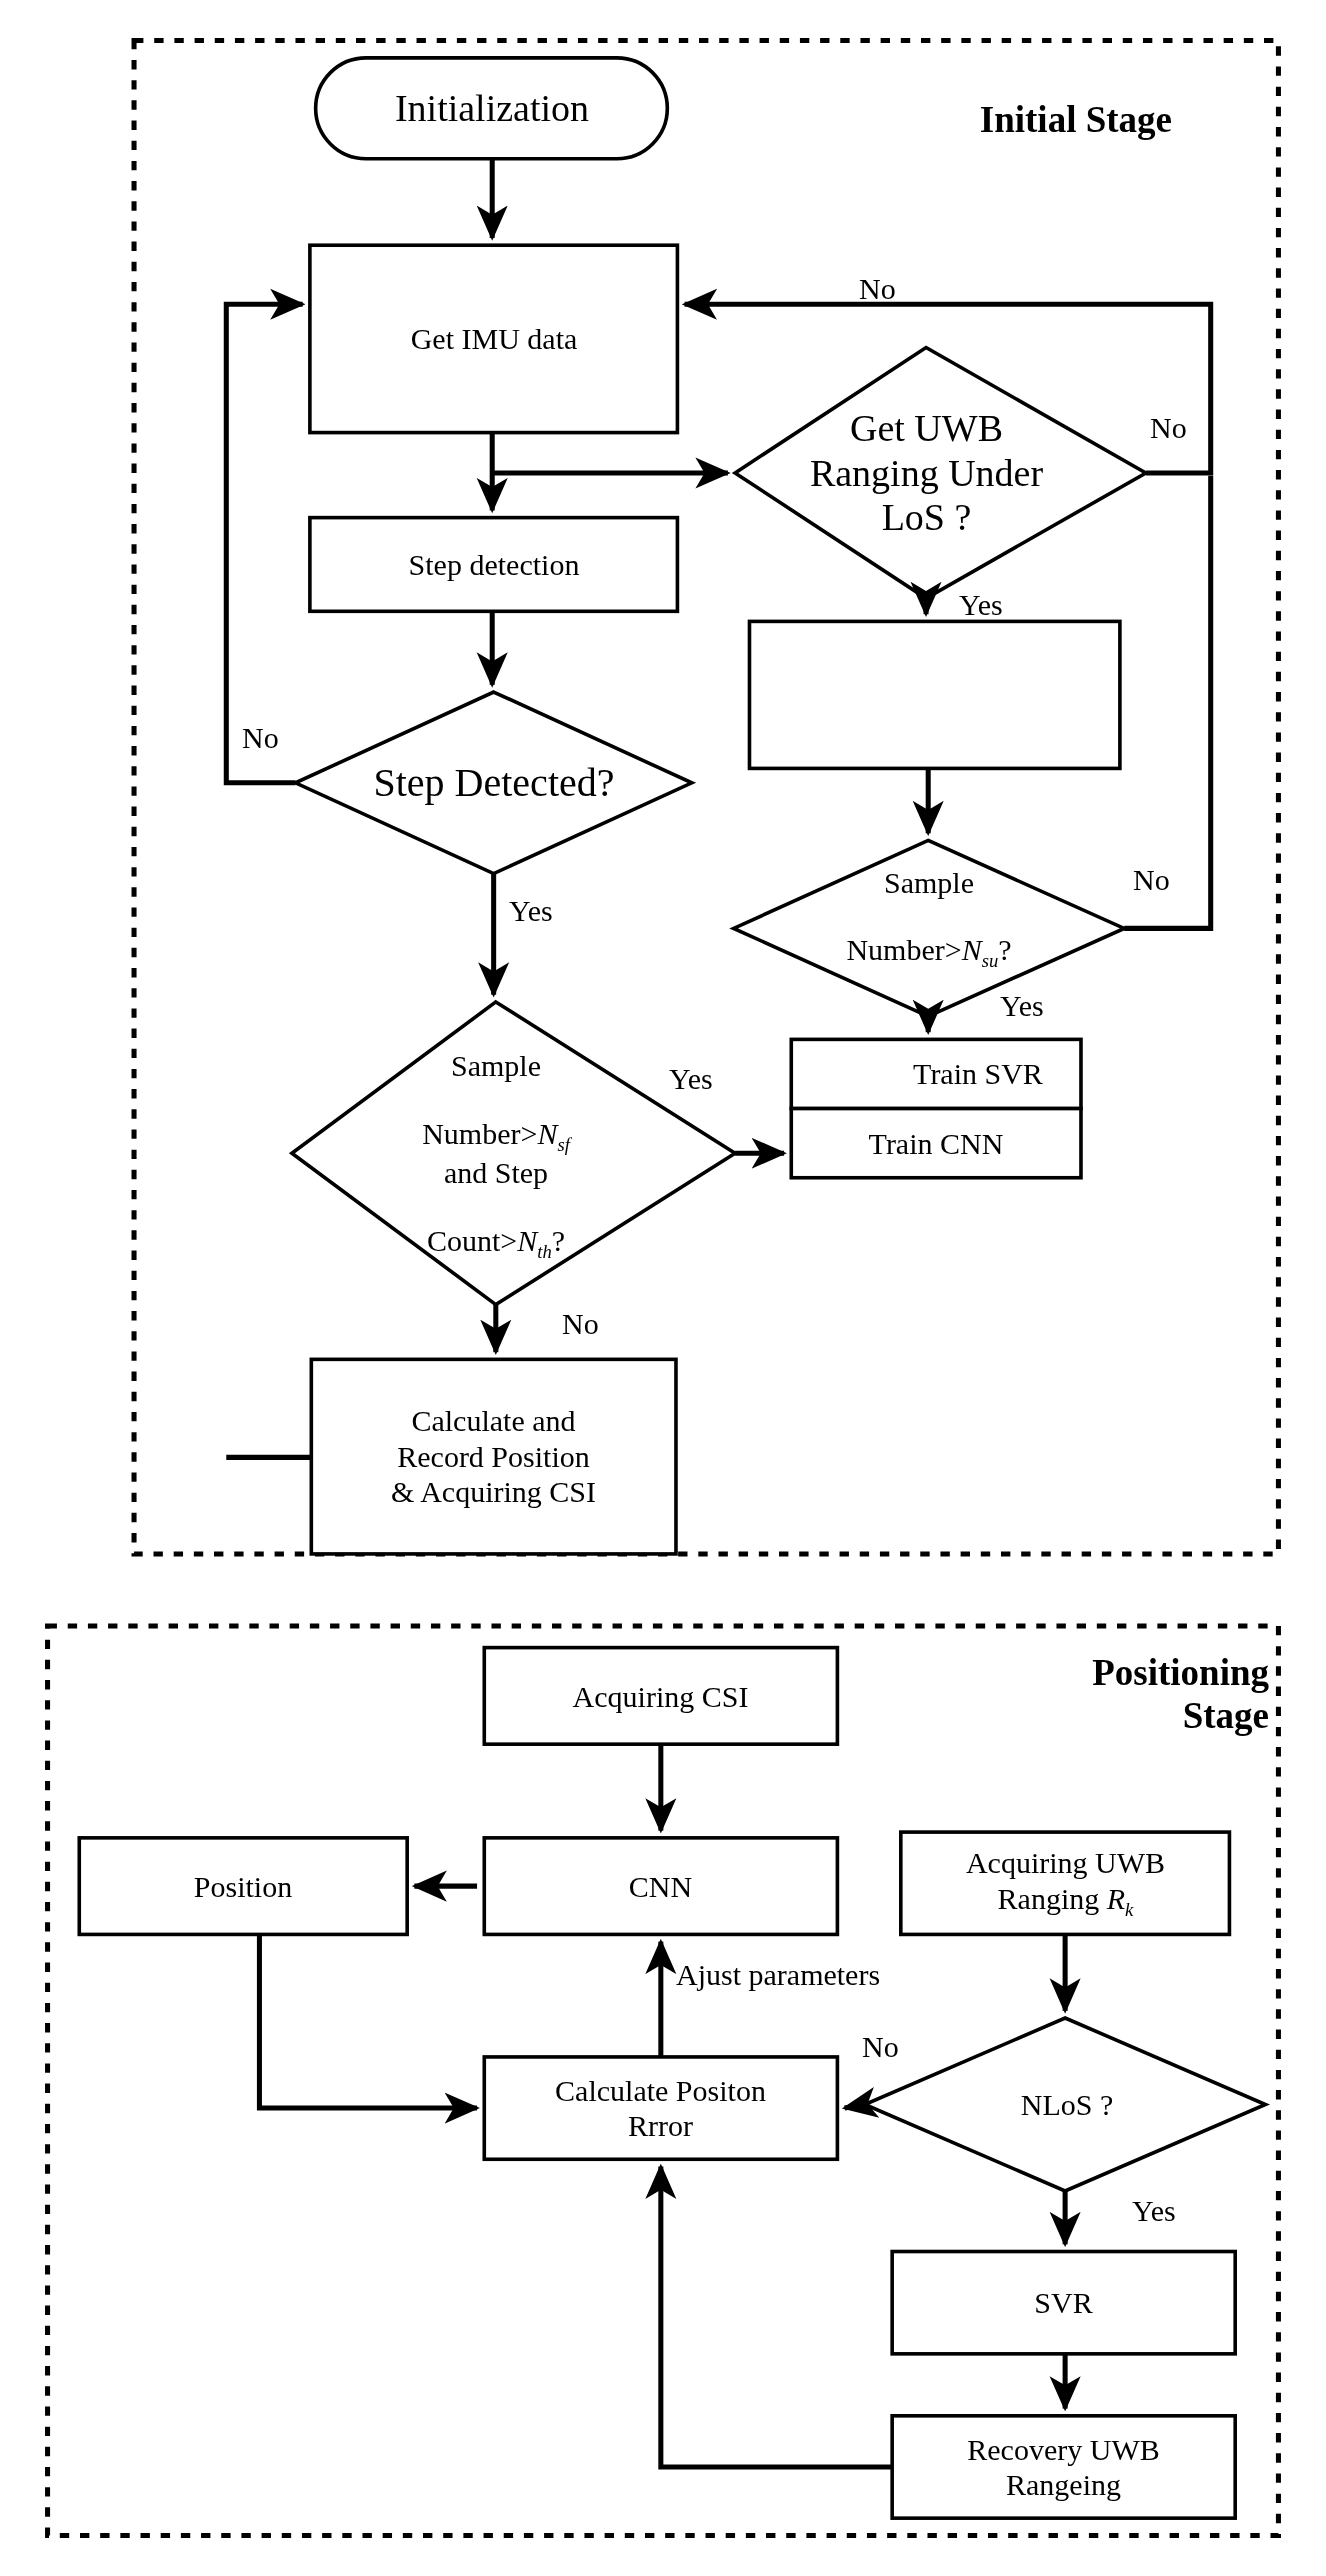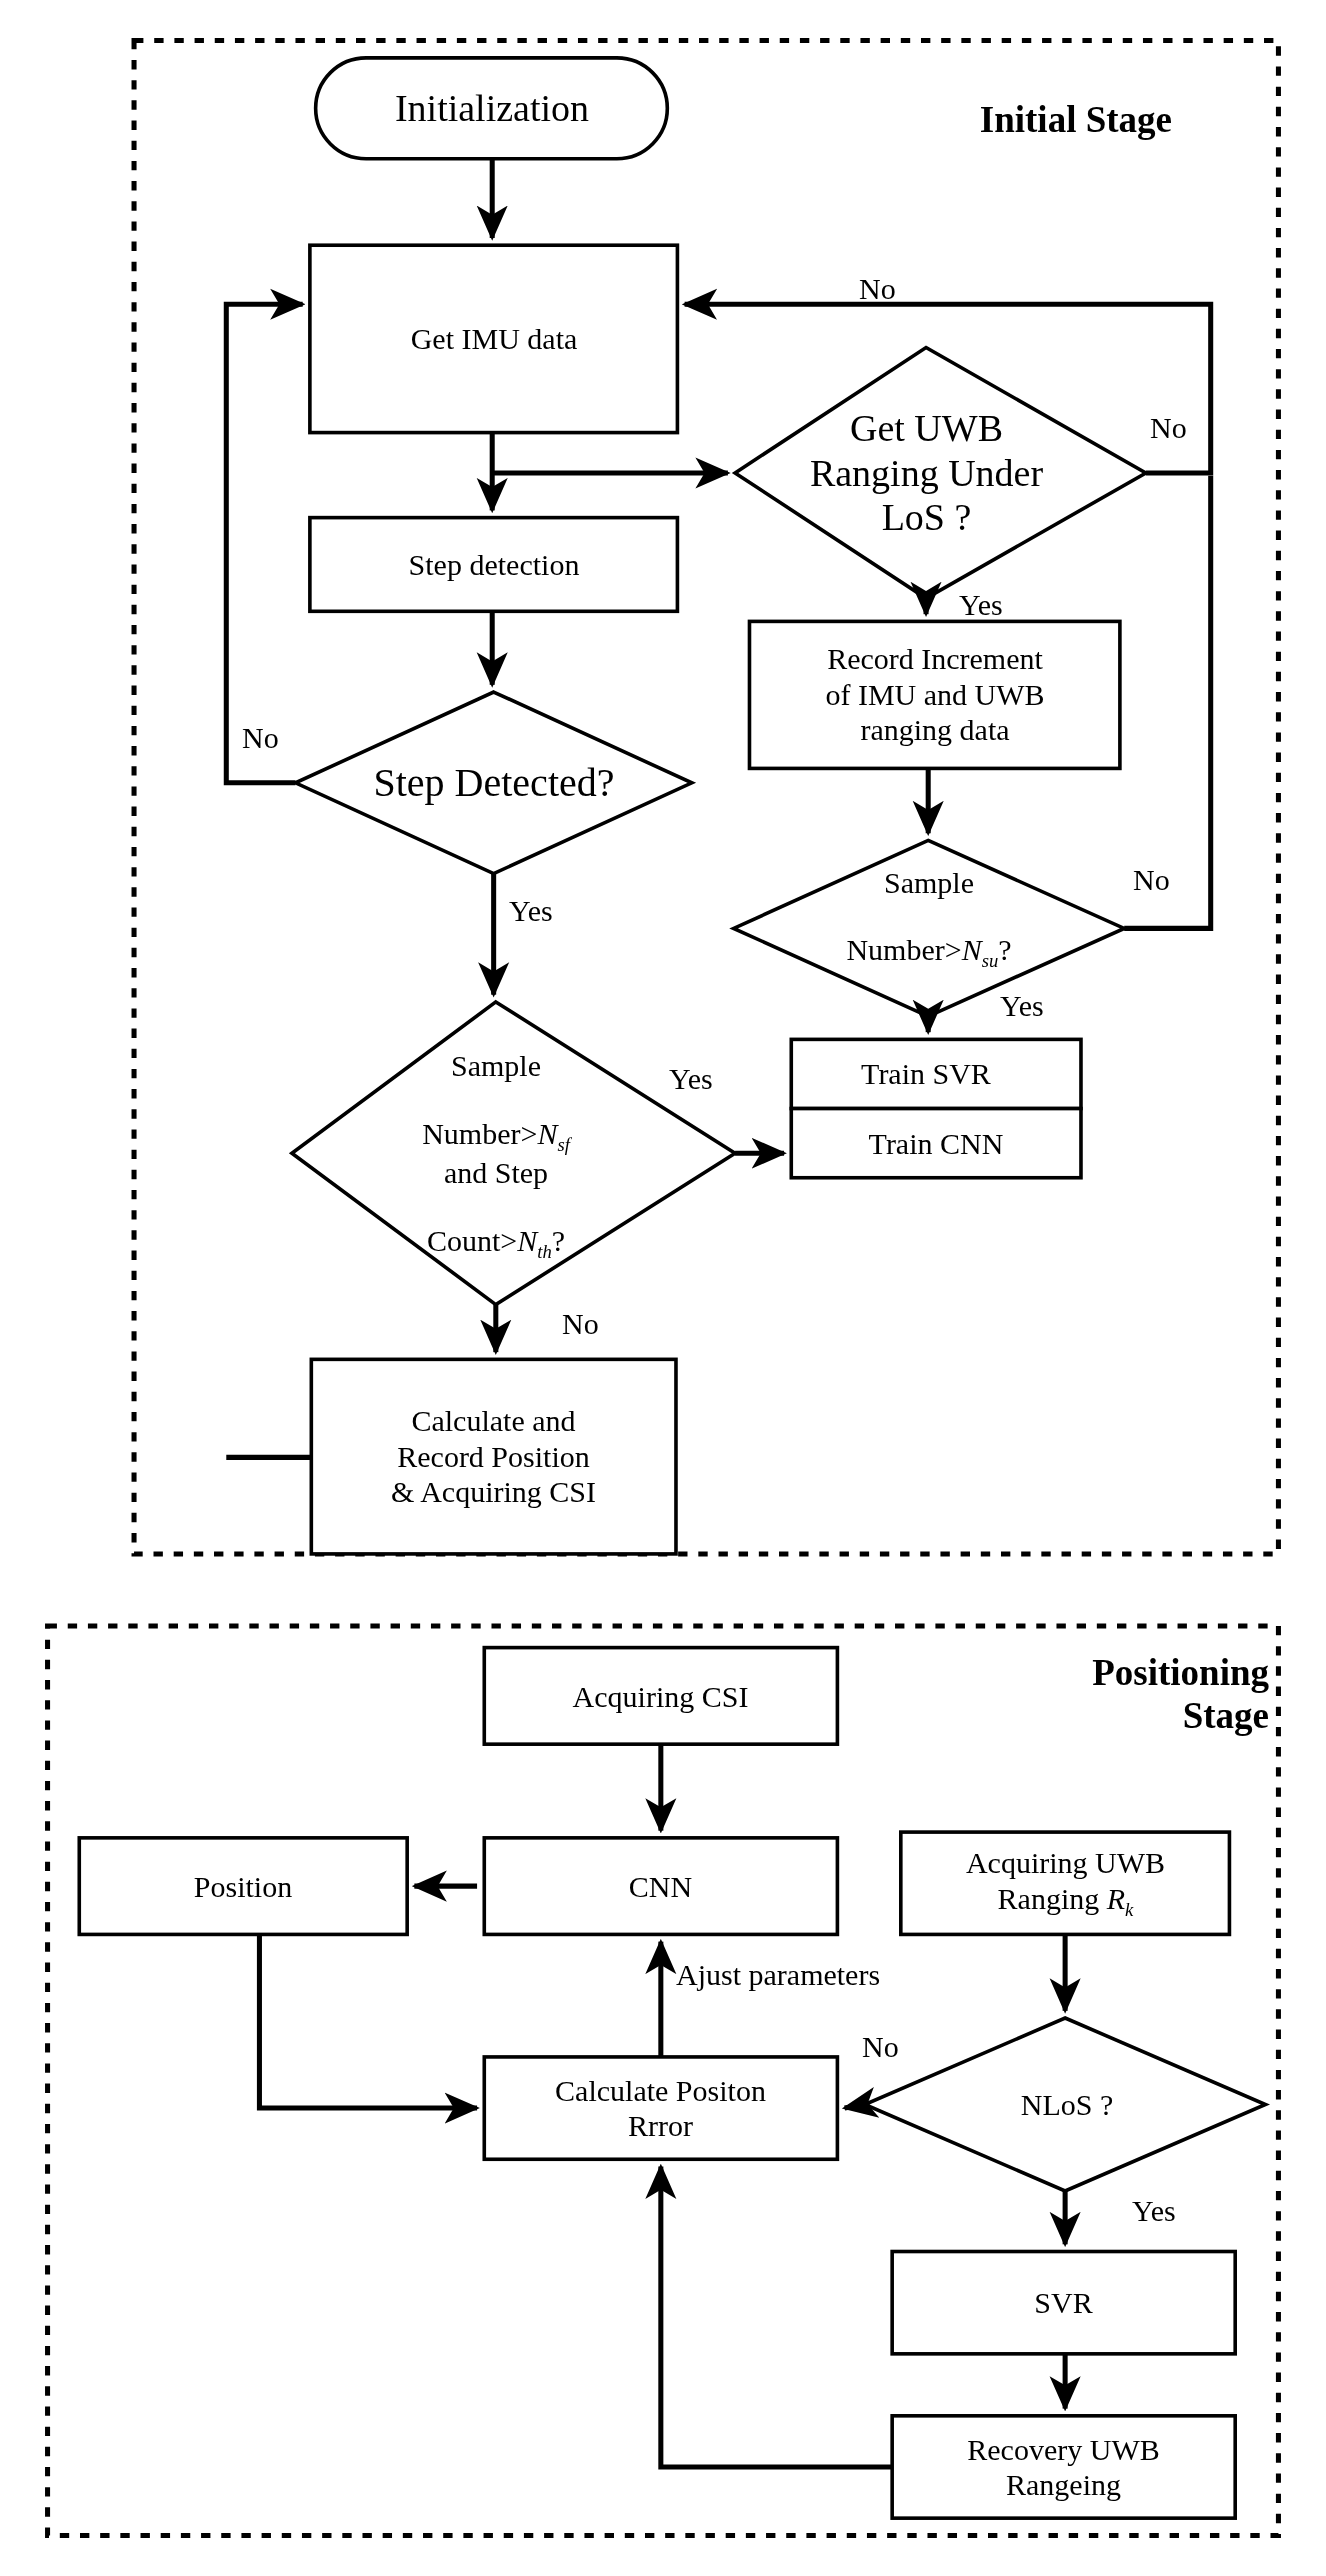--- a/index.html
+++ b/index.html
@@ -168,43 +168,40 @@
   <div class="node-text" style="left:310px; top:245px; width:368px; height:187px; font-size:30px;">Get IMU data</div>
 
   <div class="node-text" style="left:310px; top:518px; width:368px; height:94px; font-size:30px;">Step detection</div>
 
   <div class="node-text" style="left:328px; top:750px; width:332px; height:66px; font-size:40px;">Step Detected?</div>
 
   <div class="node-text" style="left:757px; top:395px; width:339px; height:156px; font-size:38px;">Get UWB
 Ranging Under
 LoS ?</div>
 
-  <div class="node-text" style="left:750px; top:621px; width:370px; height:147px; font-size:30px;">Record Increment
-of IMU and UWB
-ranging data</div>
 
   <div class="node-text" style="left:763px; top:865px; width:332px; height:108px; font-size:30px; flex-direction:column; line-height:1.12;">
     <span>Sample</span>
     <span>
       <span>Number&gt;</span><i class="itl">N</i><sub class="sub" style="font-size:0.62em;">su</sub><span>?</span>
     </span>
   </div>
 
   <div class="node-text" style="left:323px; top:1054px; width:346px; height:203px; font-size:30px; flex-direction:column; line-height:1.14;">
     <span>Sample</span>
     <span>
       <span>Number&gt;</span><i class="itl">N</i><sub class="sub" style="font-size:0.62em;">sf</sub>
     </span>
     <span>and Step</span>
     <span>
       <span>Count&gt;</span><i class="itl">N</i><sub class="sub" style="font-size:0.62em;">th</sub><span>?</span>
     </span>
   </div>
 
-  <div class="node-text" style="left:781px; top:1039px; width:290px; height:69px; font-size:30px;">Train SVR</div>
+  <div class="node-text" style="left:833px; top:1039px; width:290px; height:69px; font-size:30px;">Train SVR</div>
 
   <div class="node-text" style="left:791px; top:1109px; width:290px; height:69px; font-size:30px;">Train CNN</div>
 
   <div class="node-text" style="left:311px; top:1359px; width:365px; height:195px; font-size:30px;">Calculate and
 Record Position
 &amp; Acquiring CSI</div>
 
   <div class="node-text" style="left:484px; top:1648px; width:353px; height:97px; font-size:30px;">Acquiring CSI</div>
 
   <div class="node-text" style="left:484px; top:1838px; width:353px; height:97px; font-size:30px;">CNN</div>

